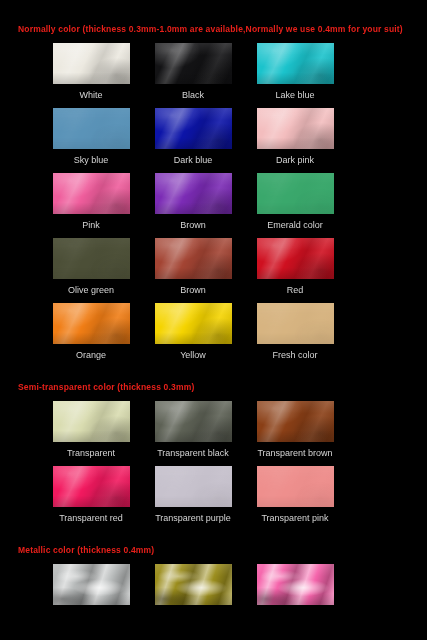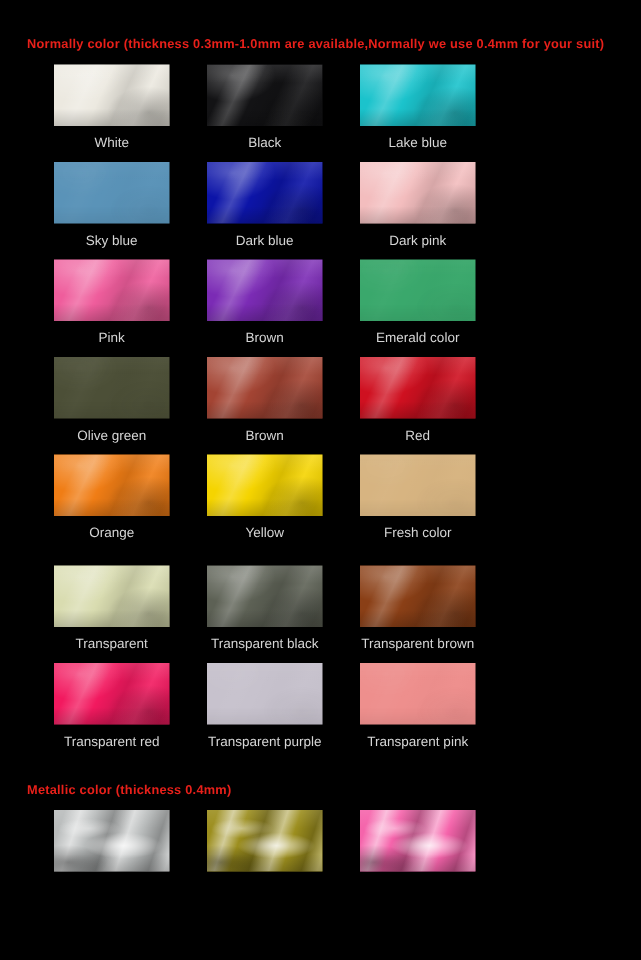--- a/index.html
+++ b/index.html
@@ -29,24 +29,25 @@
     letter-spacing: 0.02em;
     padding-left: 18px;
     white-space: nowrap;
   }
   .section-title.first { padding-top: 24px; }
   .section-title.later { padding-top: 14px; }
 
   .grid {
     display: flex;
     flex-wrap: wrap;
-    padding-left: 36px;
+    padding-left: 8px;
     padding-top: 9px;
     width: 403px;
     box-sizing: border-box;
+    justify-content: center;
   }
 
   .cell {
     width: 77px;
     margin-right: 25px;
     margin-bottom: 7px;
   }
 
   .swatch {
     position: relative;
@@ -239,20 +240,21 @@
         </div>
         <div class="cell">
           <div class="swatch flat" style="background-color: rgb(215, 180, 129);">
             <div class="sheen-a"></div>
             <div class="sheen-b"></div>
             <div class="sheen-c"></div>
           </div>
           <div class="label">Fresh color</div>
         </div>
       </div>
+      <div class="section-title later">Semi-transparent color (thickness 0.3mm)</div>
       <div class="grid">
         <div class="cell">
           <div class="swatch gloss" style="background-color: rgb(217, 220, 176);">
             <div class="sheen-a"></div>
             <div class="sheen-b"></div>
             <div class="sheen-c"></div>
           </div>
           <div class="label">Transparent</div>
         </div>
         <div class="cell">

